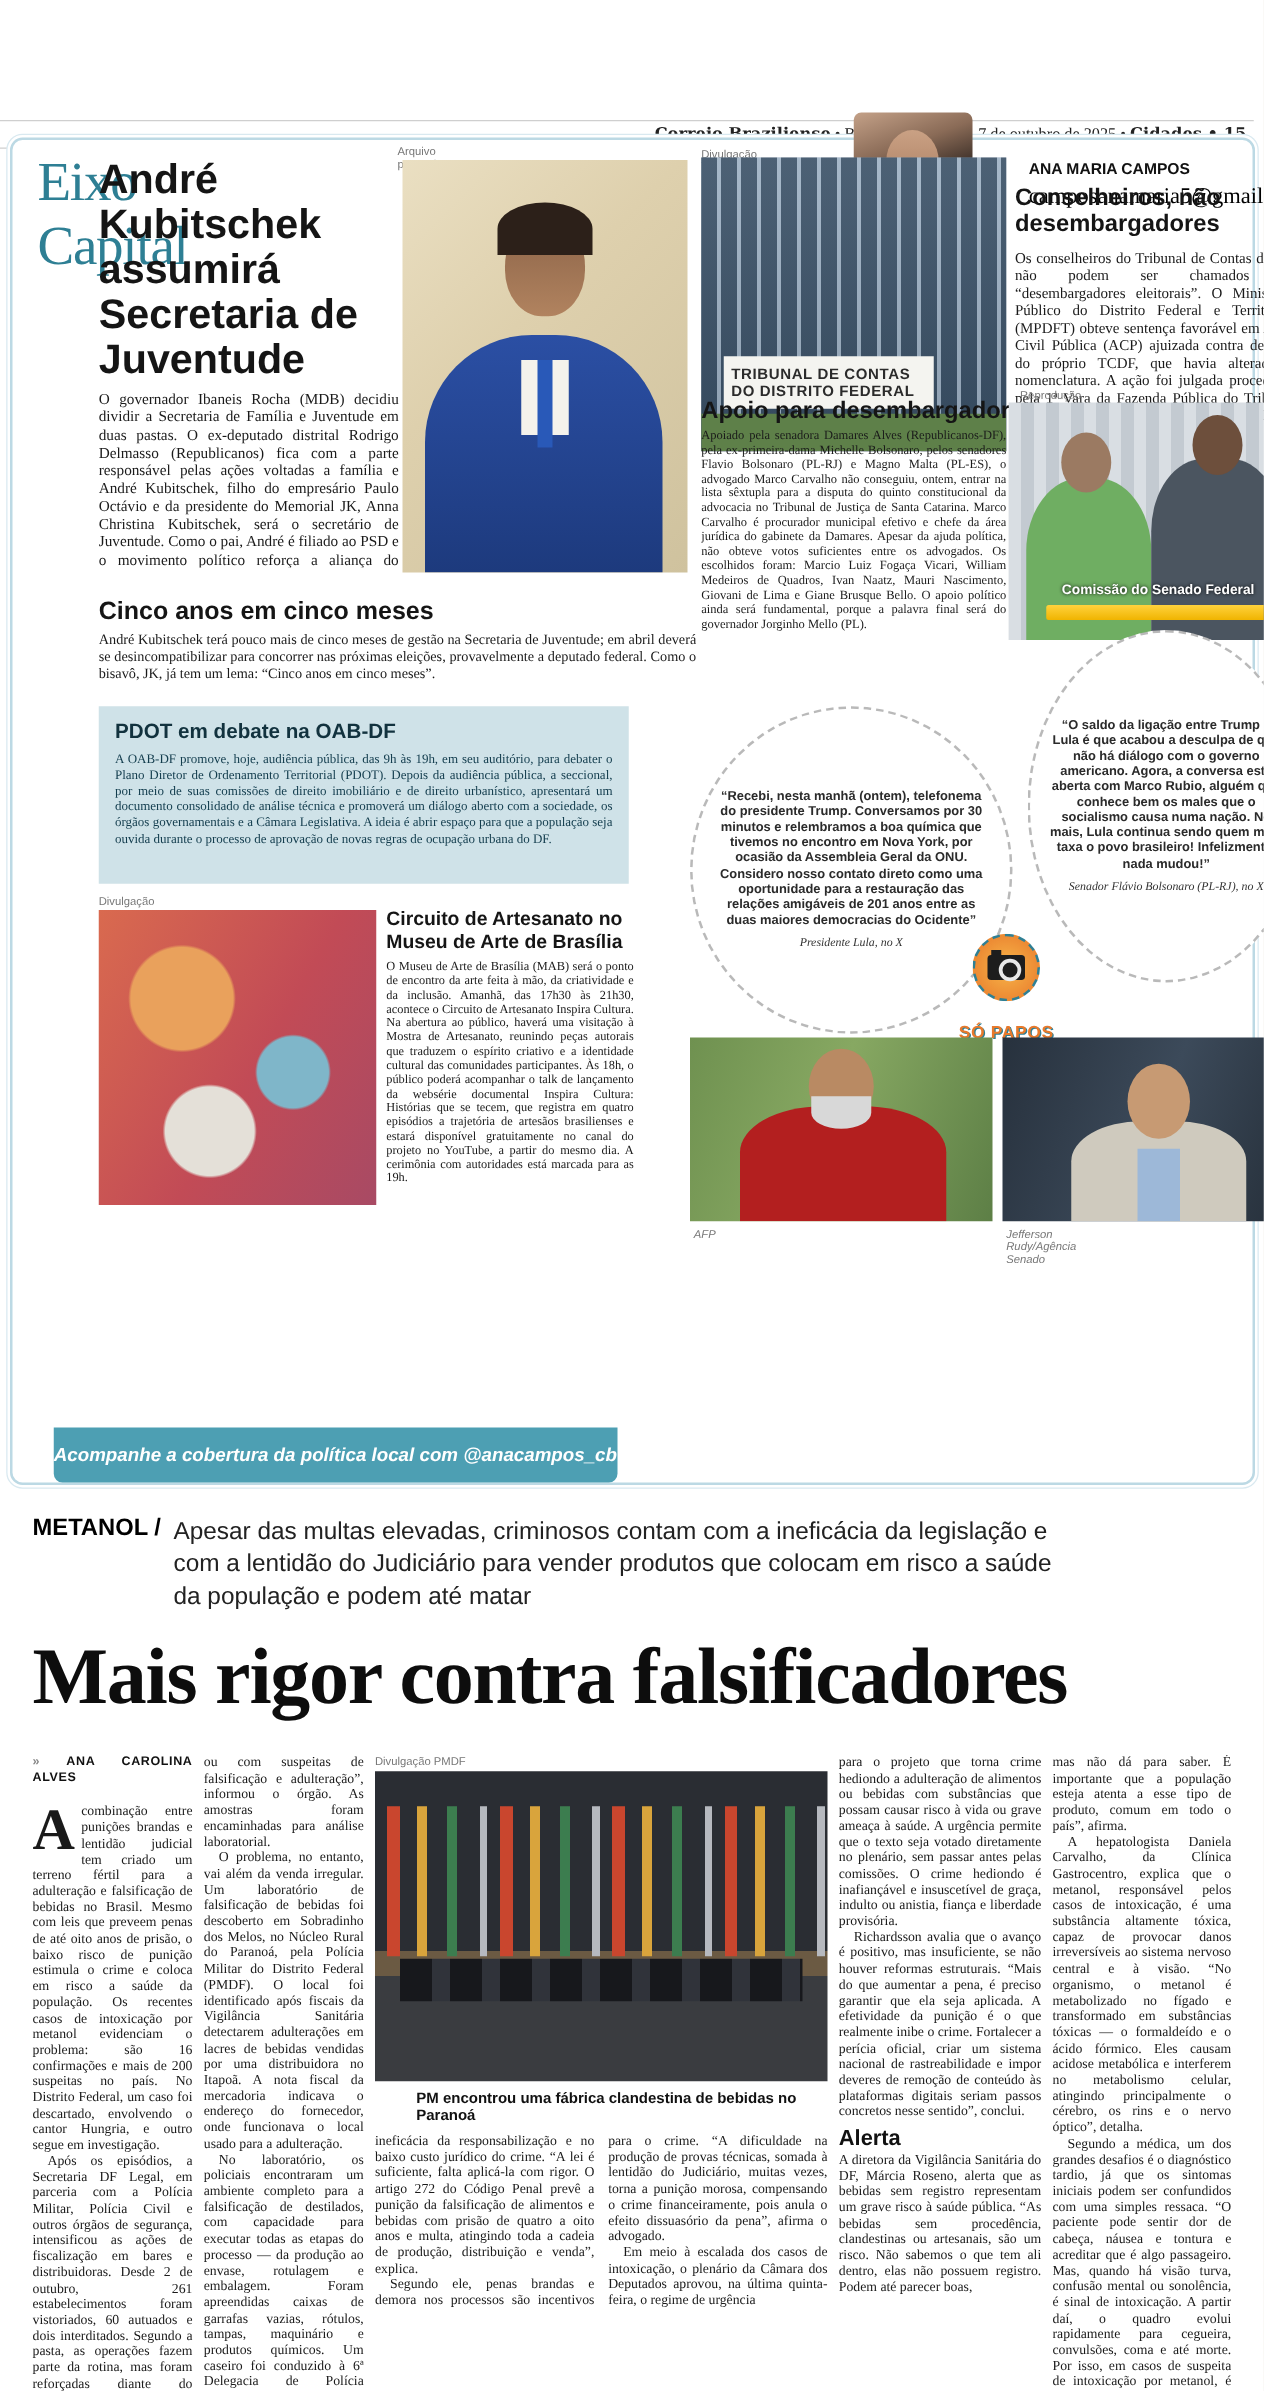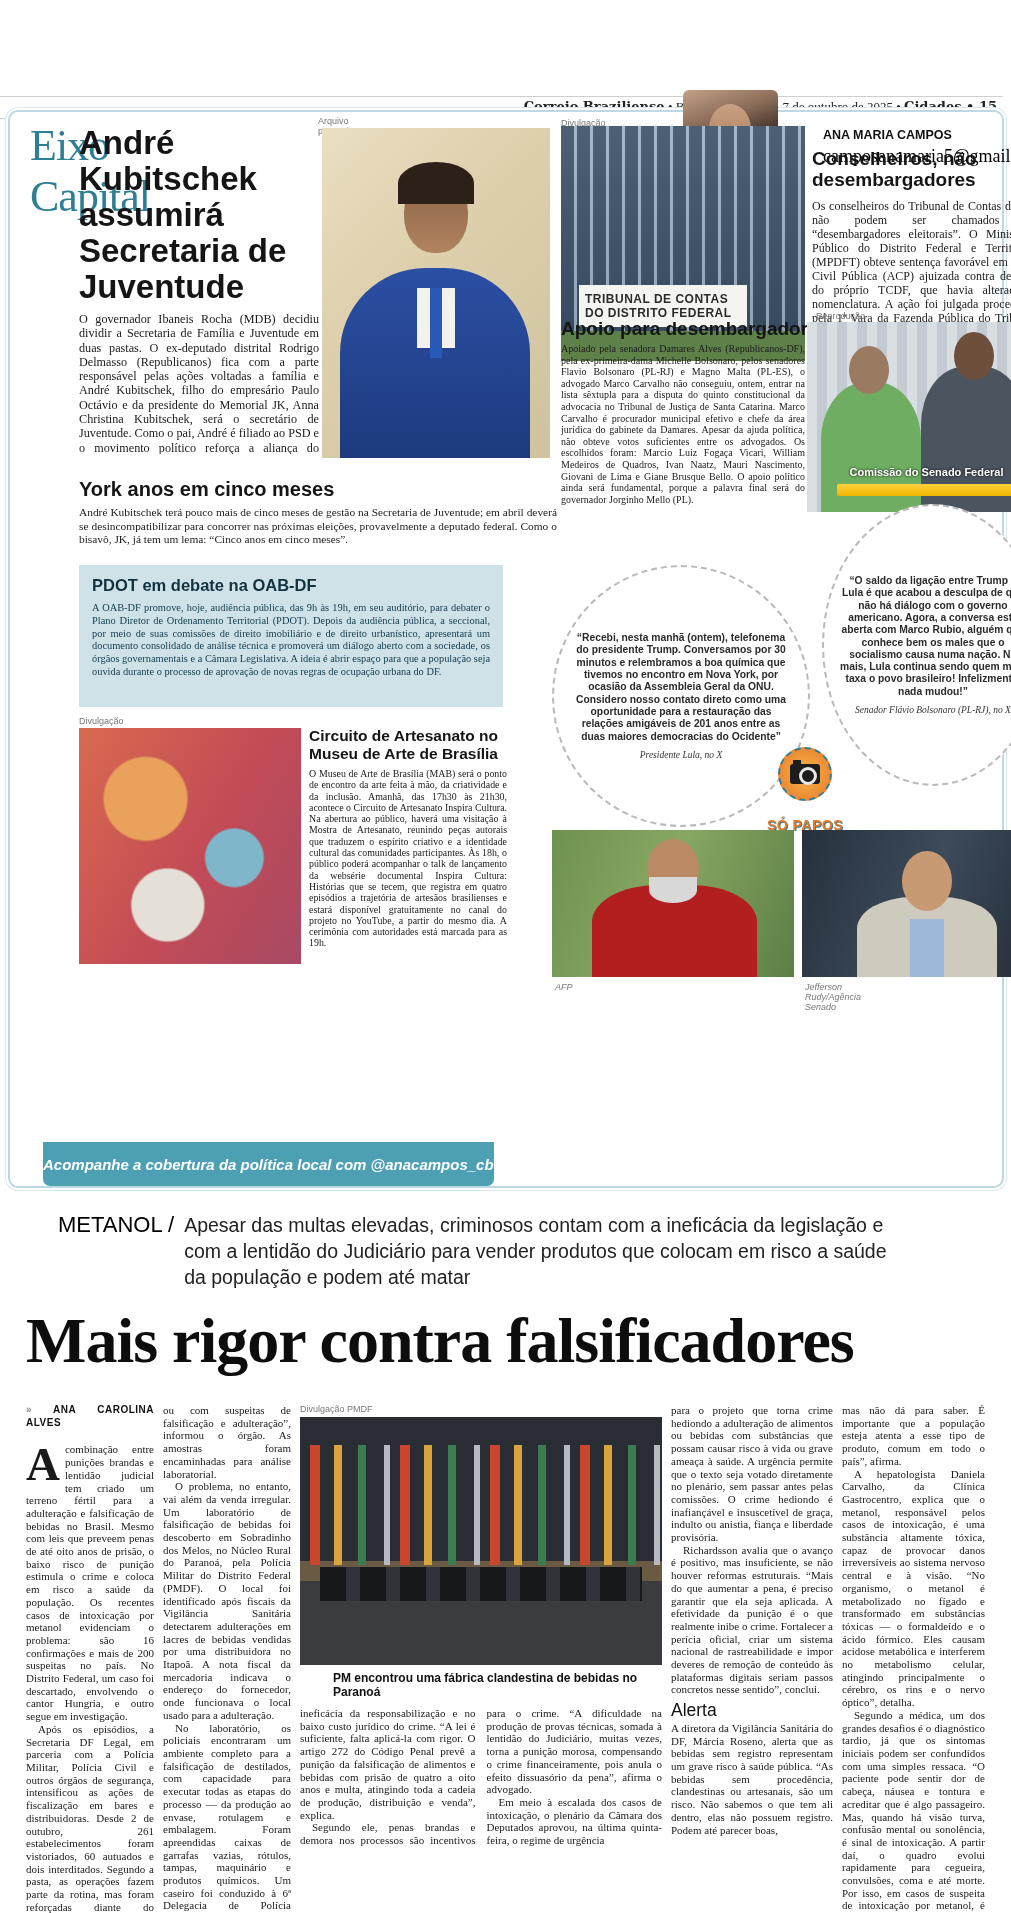--- a/index.html
+++ b/index.html
@@ -146,21 +146,21 @@
   .credit-bottom { top:870px; font-style:italic; }
 
   
   .banner { height:44px; margin-top:auto; background:#4d9fb3; border-radius:0 0 7px 7px;
     display:flex; align-items:center; justify-content:center; }
   .banner span { color:#fff; font-family:"Liberation Sans", sans-serif; font-weight:bold; font-style:italic; font-size:15px; }
 
   
   .metanol { position:absolute; left:26px; right:26px; top:1212px; }
   .kicker { display:flex; gap:10px; font-family:"Liberation Sans", sans-serif; }
-  .kicker-label { font-weight:normal; font-size:22px; color:#000; white-space:nowrap;margin-left:32px; }
+  .kicker-label { font-weight:bold; font-size:19px; color:#000; white-space:nowrap; }
   .kicker-text { font-size:19.5px; line-height:26px; color:#222; max-width:720px; }
   .big-headline { margin-top:14px; font-family:"Liberation Serif", serif; font-weight:bold;
     font-size:64px; letter-spacing:-1px; color:#0d0d0d; }
   .art-body { margin-top:26px; display:grid; grid-template-columns:128px 128px 362px 162px 1fr;
     column-gap:9px; height:570px; overflow:hidden; }
   .ncol { font-size:11px; line-height:12.7px; text-align:justify; hyphens:auto; overflow:hidden; }
   .ncol p + p { text-indent:12px; }
   .byline { font-family:"Liberation Sans", sans-serif; font-weight:bold; font-size:10px;
     letter-spacing:.5px; color:#111; margin-bottom:14px; }
   .byline .mk { color:#888; }
@@ -171,21 +171,21 @@
   .ph-pmdf { position:relative; width:100%; height:248px; overflow:hidden;
     background:linear-gradient(#2a2d33 0 58%, #6b5a43 58% 66%, #3a3c40 66% 100%); }
   .ph-pmdf .bottles { position:absolute; left:0; right:0; top:28px; height:120px;
     background:repeating-linear-gradient(90deg, transparent 0 10px, #c9462e 10px 20px, transparent 20px 34px,
       #d9a43c 34px 42px, transparent 42px 58px, #3c7d4f 58px 66px, transparent 66px 84px, #b6b9bf 84px 90px); }
   .ph-pmdf .table { position:absolute; left:20px; right:20px; top:150px; height:34px;
     background:repeating-linear-gradient(90deg,#17181c 0 26px,#30333a 26px 40px); }
   .pm-caption { font-family:"Liberation Sans", sans-serif; font-weight:bold; font-size:12px;
     color:#111; margin:6px 0 8px;padding-left:33px; }
   .underphoto { column-count:2; column-gap:11px; flex:1; overflow:hidden; }
-  .alerta-h { font-family:"Liberation Sans", sans-serif; font-weight:normal; font-size:17.5px;
+  .alerta-h { font-family:"Liberation Sans", sans-serif; font-weight:bold; font-size:17.5px;
     color:#111; margin:8px 0 5px; }
 </style>
 </head>
 <body>
 
 <div class="page">
 
   <div class="masthead">
     <b>Correio Braziliense</b>
     <span>•</span>
@@ -241,21 +241,21 @@
       <div class="ph-credit" style="left:773px; top:199px;">Reprodução</div>
       <div class="photo ph-damares">
         <div class="fig-green"></div>
           <div class="fig-suit"></div>
           <div class="h1c"></div>
           <div class="h2c"></div>
         <div class="ovl-white">Comissão do Senado Federal</div>
         <div class="ovl-yellow"></div>
       </div>
 
-      <div class="cinco-headline">York anos em cinco meses</div>
+      <div class="cinco-headline">Cinco anos em cinco meses</div>
       <div class="cinco-body">
           <p>André Kubitschek terá pouco mais de cinco meses de gestão na Secretaria de Juventude; em abril deverá se desincompatibilizar para concorrer nas próximas eleições, provavelmente a deputado federal. Como o bisavô, JK, já tem um lema: “Cinco anos em cinco meses”.</p>
         </div>
 
       <div class="pdot">
         <div class="pdot-title">PDOT em debate na OAB-DF</div>
         <div class="pdot-body">
             <p>A OAB-DF promove, hoje, audiência pública, das 9h às 19h, em seu auditório, para debater o Plano Diretor de Ordenamento Territorial (PDOT). Depois da audiência pública, a seccional, por meio de suas comissões de direito imobiliário e de direito urbanístico, apresentará um documento consolidado de análise técnica e promoverá um diálogo aberto com a sociedade, os órgãos governamentais e a Câmara Legislativa. A ideia é abrir espaço para que a população seja ouvida durante o processo de aprovação de novas regras de ocupação urbana do DF.</p>
           </div>
       </div>

